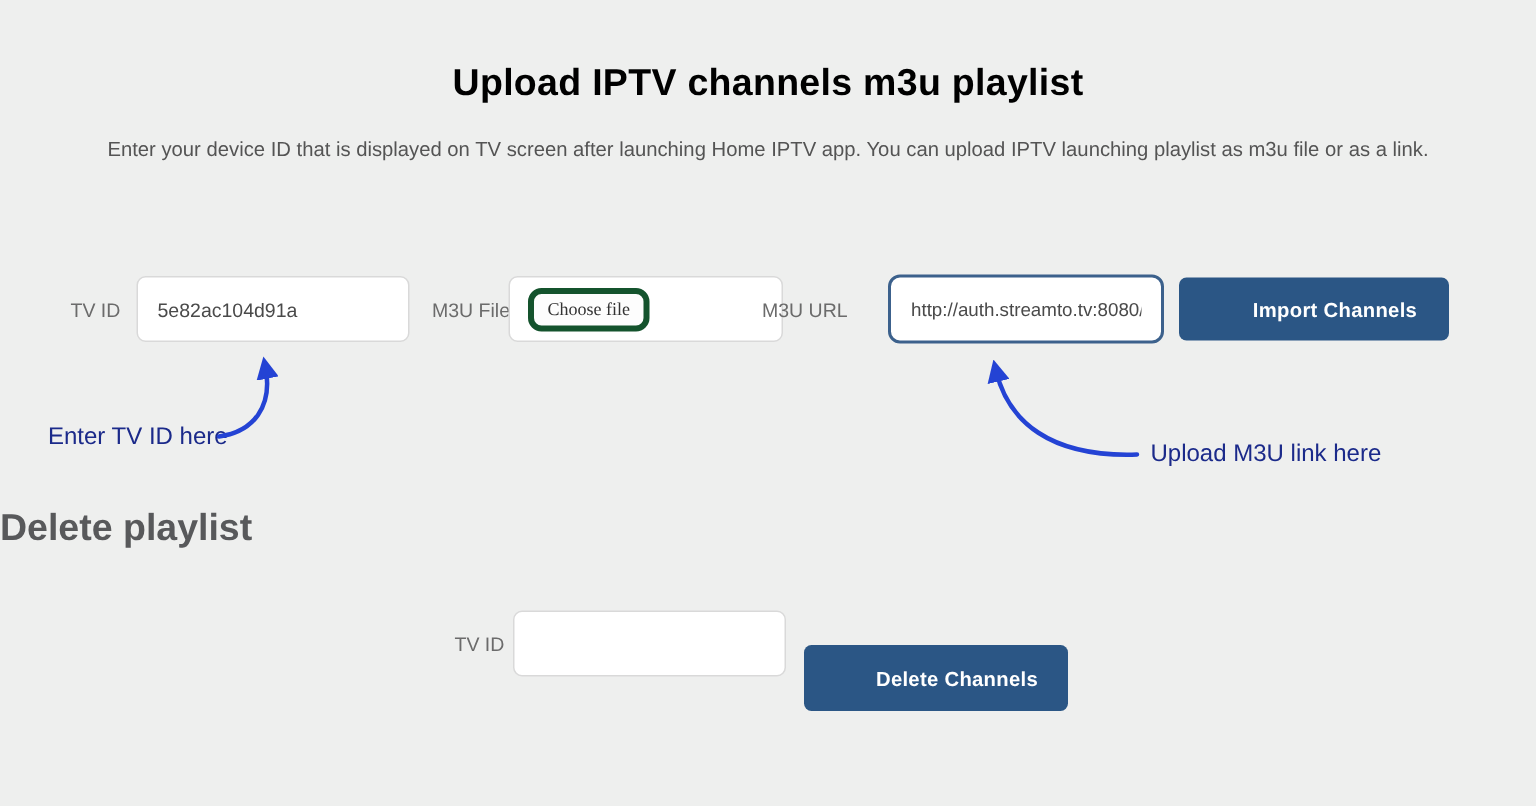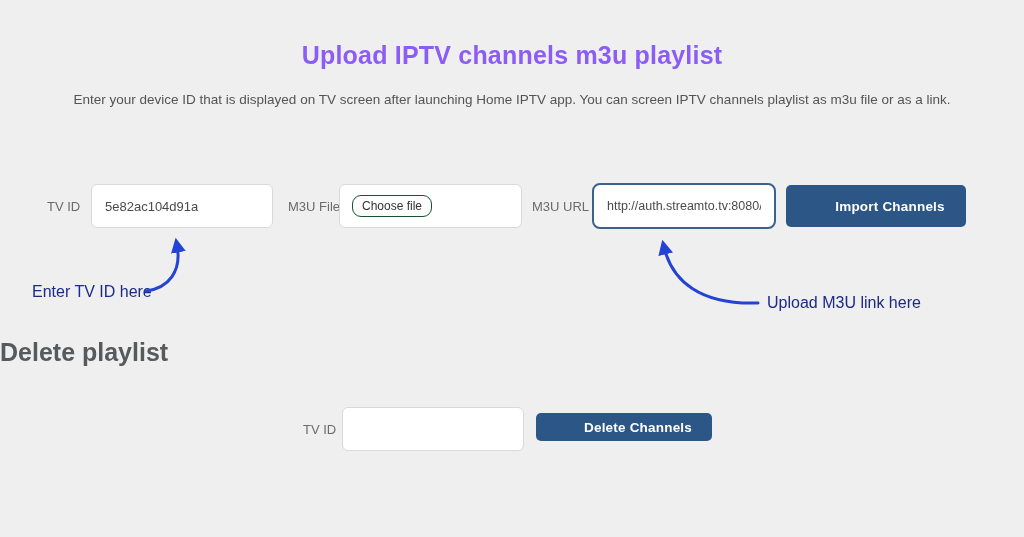--- a/index.html
+++ b/index.html
@@ -6,21 +6,21 @@
   html, body { width: 1024px; height: 537px; }
   body {
     background: #eeefee;
     font-family: "Liberation Sans", "DejaVu Sans", sans-serif;
     overflow: hidden;
   }
   .page { position: relative; width: 1024px; height: 537px; }
 
   .page-title {
     position: absolute; top: 41px; left: 0; width: 100%;
-    text-align: center; font-size: 25px; font-weight: 700; color: #8b5cf6;
+    text-align: center; font-size: 25px; font-weight: 700; color: #000000;
     letter-spacing: 0.2px;
   }
   .page-subtitle {
     position: absolute; top: 92px; left: 0; width: 100%;
     text-align: center; font-size: 13.5px; color: #545454;
   }
 
   .field-label {
     position: absolute; height: 44px; display: flex; align-items: center;
     font-size: 13px; color: #6b6b6b; white-space: nowrap; text-align: right;
@@ -36,23 +36,23 @@
   .text-input.focused {
     border: 2px solid #3c618c; border-radius: 8px;
   }
 
   .file-box {
     position: absolute; height: 44px; background: #ffffff;
     border: 1px solid #d9d9d9; border-radius: 6px;
     display: flex; align-items: center; padding-left: 12px; gap: 7px;
   }
   .choose-file-btn {
-    border: 1px solid #14532d; border-radius: 9px; background: #fdfdfd;
+    border: 4px solid #14532d; border-radius: 9px; background: #fdfdfd;
     font-size: 12px; color: #333; padding: 3px 9px; cursor: pointer;
-    font-family: Liberation Sans, sans-serif;
+    font-family: Liberation Serif, serif;
   }
   .no-file-text { font-size: 13.5px; color: #5a5a5a; }
 
   .primary-btn {
     position: absolute; background: #2b5685; color: #ffffff;
     border: none; border-radius: 5px; font-size: 13.5px; font-weight: 700;
     display: flex; align-items: center; justify-content: center;
     cursor: pointer; letter-spacing: 0.2px;
     font-family: "Liberation Sans", "DejaVu Sans", sans-serif;
     padding-left: 28px;
@@ -71,33 +71,33 @@
     position: absolute; top: 0; left: 0; width: 1024px; height: 537px;
     pointer-events: none;
   }
 </style>
 </head>
 <body>
 
 <div class="page">
 
   <h1 class="page-title">Upload IPTV channels m3u playlist</h1>
-  <p class="page-subtitle">Enter your device ID that is displayed on TV screen after launching Home IPTV app. You can screen IPTV channels playlist as m3u file or as a link.</p>
+  <p class="page-subtitle">Enter your device ID that is displayed on TV screen after launching Home IPTV app. You can upload IPTV launching playlist as m3u file or as a link.</p>
 
   <div class="field-label" style="left:47px; top:184px;">TV ID</div>
 
   <input class="text-input" style="left: 91px; top: 184px; width: 182px;" type="text" value="5e82ac104d91a">
 
   <div class="field-label" style="left:288px; top:184px;">M3U File</div>
 
   <div class="file-box" style="left:339px; top:184px; width:183px;">
     <button class="choose-file-btn">Choose file</button>
   </div>
 
-  <div class="field-label" style="left:532px; top:184px;">M3U URL</div>
+  <div class="field-label" style="left:508px; top:184px;">M3U URL</div>
 
   <input class="text-input focused" style="left: 592px; top: 183px; width: 184px; height: 46px; font-size: 12.5px;" type="text" value="http://auth.streamto.tv:8080/get.p">
 
   <button class="primary-btn" style="left:786px; top:185px; width:180px; height:42px;">Import Channels</button>
 
   <div class="annotation" style="left:32px; top:283px;">Enter TV ID here</div>
 
   <div class="annotation" style="left:767px; top:294px;">Upload M3U link here</div>
 
   <svg class="arrow-overlay" viewBox="0 0 1024 537" xmlns="http://www.w3.org/2000/svg">
@@ -109,15 +109,15 @@
     <path d="M146,291 C169,288 182,271 177,245" stroke="#2443d4" stroke-width="3" fill="none" stroke-linecap="round" marker-end="url(#ah)"></path>
     <path d="M758,303 C700,305 672,281 664,247" stroke="#2443d4" stroke-width="3" fill="none" stroke-linecap="round" marker-end="url(#ah)"></path>
   </svg>
 
   <h2 class="section-title">Delete playlist</h2>
 
   <div class="field-label" style="left:303px; top:407px;">TV ID</div>
 
   <input class="text-input" style="left: 342px; top: 407px; width: 182px;" type="text" value="">
 
-  <button class="primary-btn" style="left:536px; top:413px; width:176px; height:28px;">Delete Channels</button>
+  <button class="primary-btn" style="left:536px; top:430px; width:176px; height:44px;">Delete Channels</button>
 
 </div>
 
 </body></html>

